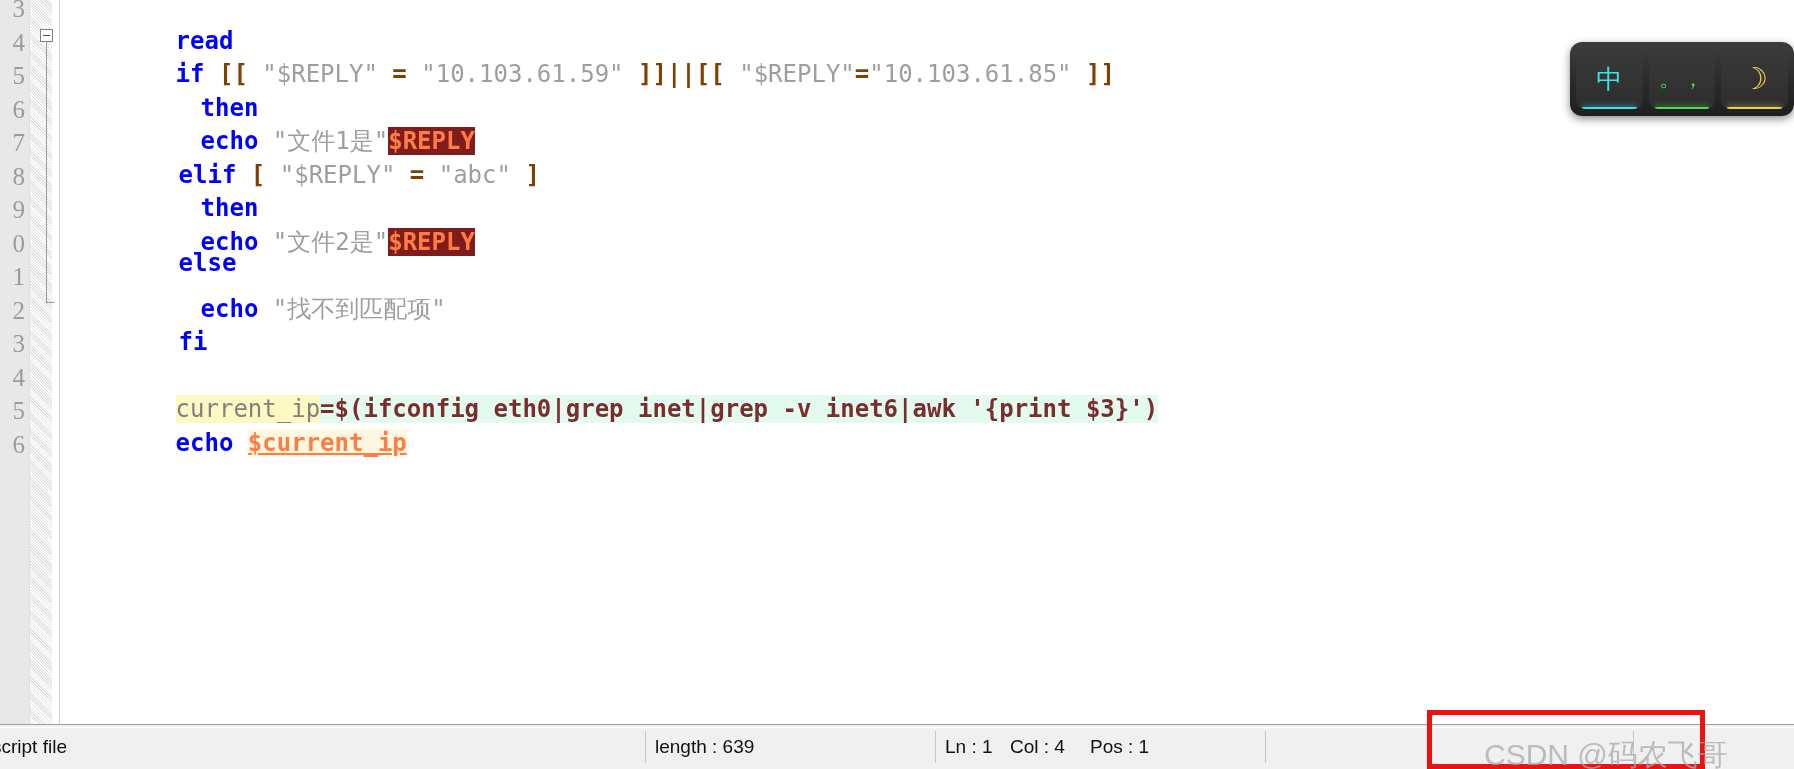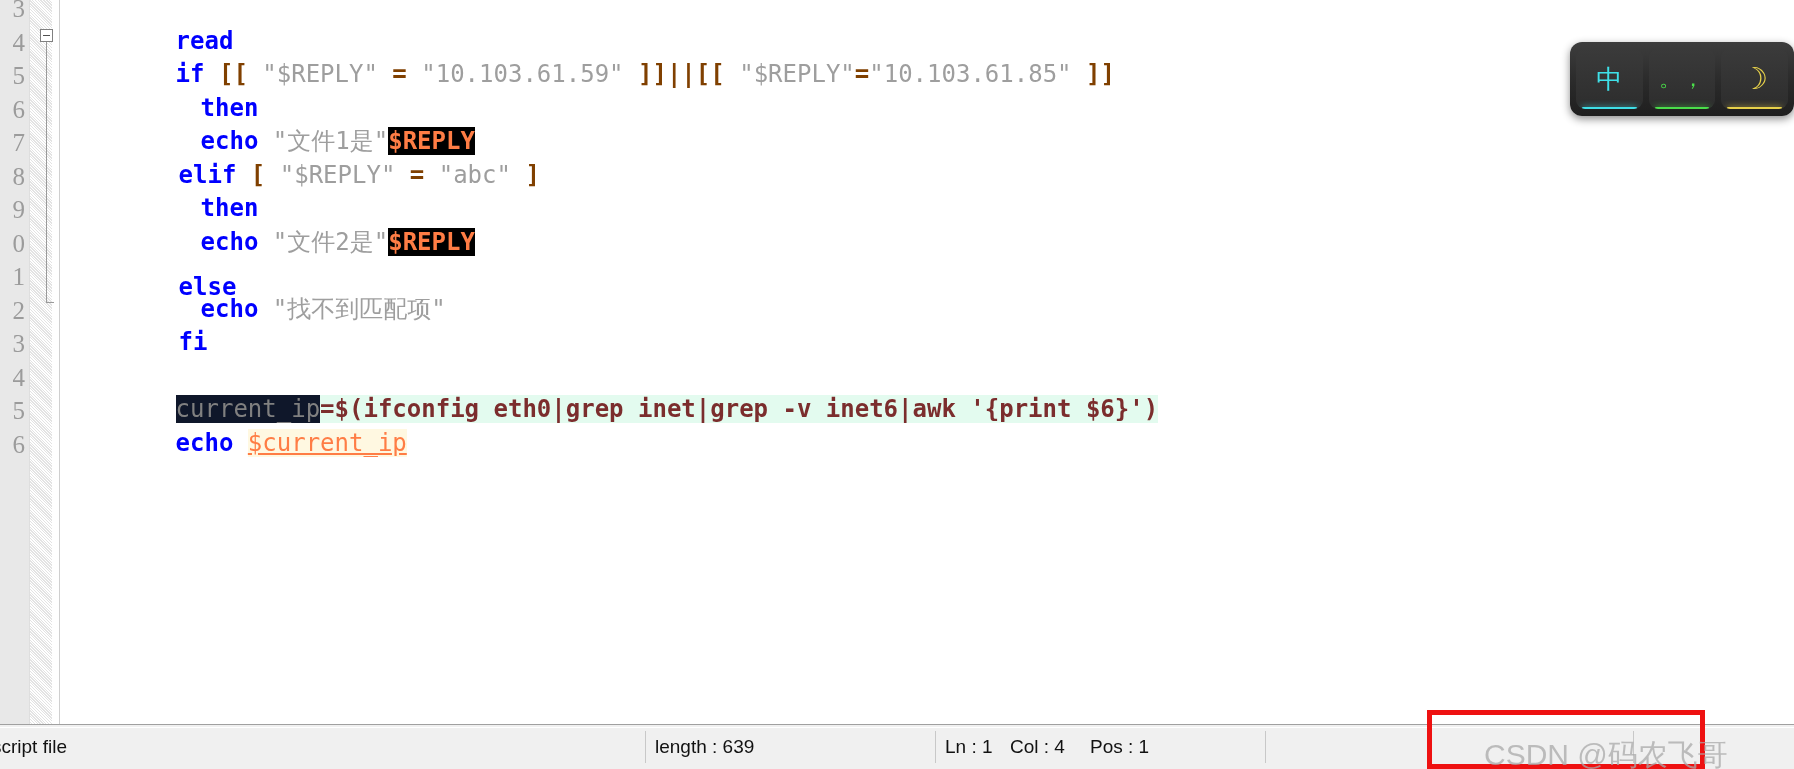--- a/index.html
+++ b/index.html
@@ -111,26 +111,26 @@
     left: 0;
     height: 33.5px;
     line-height: 33.5px;
     white-space: pre;
   }
 
   
   .t-kw      { color: #0000ff; font-weight: bold; }
   .t-str     { color: #9e9e9e; }
   .t-op      { color: #804000; font-weight: bold; }
-  .t-var     { color: #ff7d45; font-weight: bold; background: #000000; }
-  .t-var-u   { color: #ff7d45; font-weight: normal; background: #fff8e1;
+  .t-var     { color: #ff7d45; font-weight: bold; background: #7f1d1d; }
+  .t-var-u   { color: #ff7d45; font-weight: bold; background: #fff8e1;
                text-decoration: underline; }
   .t-plain   { color: #808080; }
   .t-cmd     { color: #7b2d2d; font-weight: bold; background: #e3fbef; }
-  .t-cmdplain{ color: #808080; background: #0f172a; }
+  .t-cmdplain{ color: #808080; background: #fef9c3; }
 
   
   .statusbar {
     position: absolute;
     left: 0; top: 724px;
     width: 1794px;
     height: 45px;
     background: #f0f0f0;
     border-top: 1px solid #a0a0a0;
     font-family: "Liberation Sans", sans-serif;
@@ -285,40 +285,40 @@
       <div class="code-line" style="top:158.5px; padding-left:25px">
         <span class="t-kw">then</span>
       </div>
 
       
       <div class="code-line" style="top:192px; padding-left:25px">
         <span class="t-kw">echo</span><span class="t-plain"> </span><span class="t-str">"文件2是"</span><span class="t-var">$REPLY</span>
       </div>
 
       
-      <div class="code-line" style="top:237px; padding-left:3px">
+      <div class="code-line" style="top:213px; padding-left:3px">
         <span class="t-kw">else</span>
       </div>
 
       
       <div class="code-line" style="top:259px; padding-left:25px">
         <span class="t-kw">echo</span><span class="t-plain"> </span><span class="t-str">"找不到匹配项"</span>
       </div>
 
       
       <div class="code-line" style="top:292.5px; padding-left:3px">
         <span class="t-kw">fi</span>
       </div>
 
       
       <div class="code-line" style="top:326px"></div>
 
       
       <div class="code-line" style="top:359.5px">
-        <span class="t-cmdplain">current_ip</span><span class="t-cmd">=</span><span class="t-cmd">$(ifconfig eth0|grep inet|grep -v inet6|awk '{print $6}')</span>
+        <span class="t-cmdplain">current_ip</span><span class="t-cmd">=</span><span class="t-cmd">$(ifconfig eth0|grep inet|grep -v inet6|awk '{print $3}')</span>
       </div>
 
       
       <div class="code-line" style="top:393px">
         <span class="t-kw">echo</span><span class="t-plain"> </span><span class="t-var-u">$current_ip</span>
       </div>
 
       
       <div class="code-line" style="top:426.5px"></div>
 

